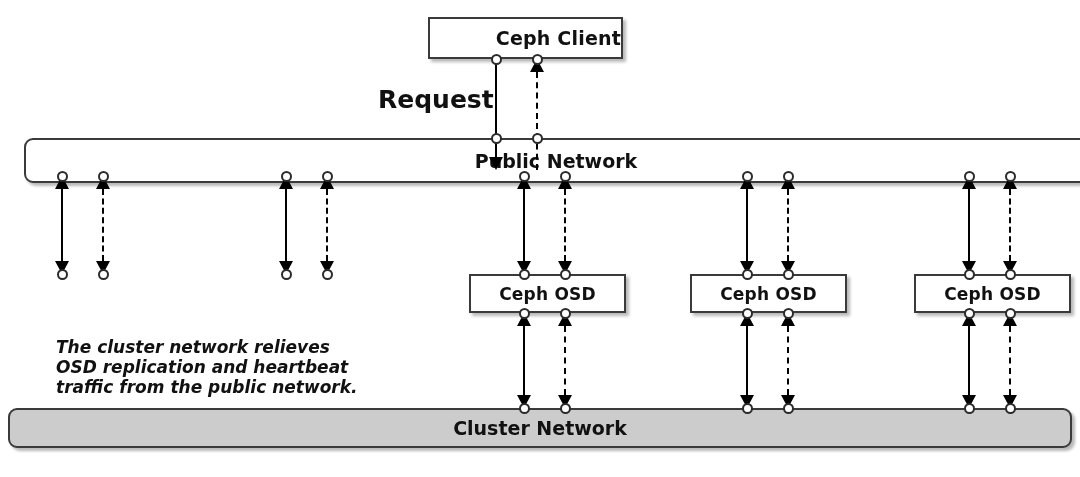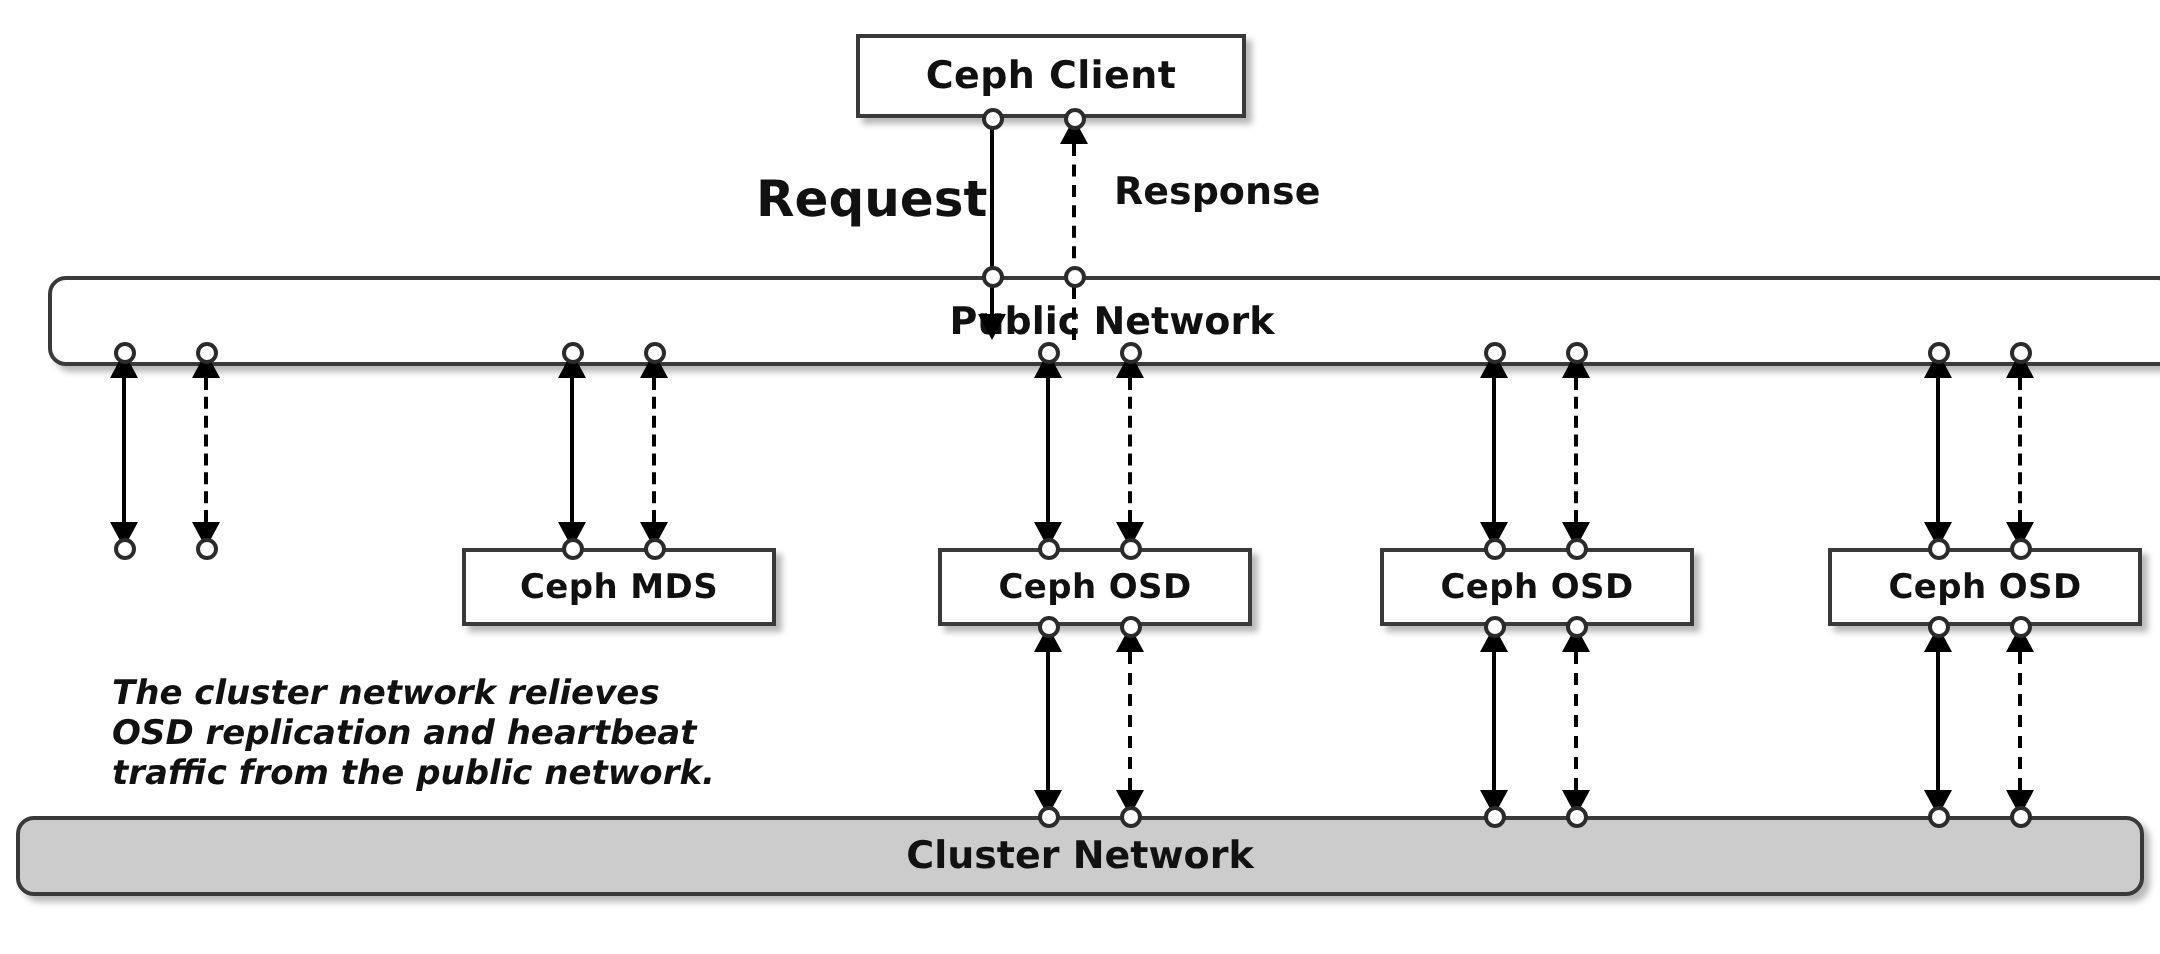--- a/index.html
+++ b/index.html
@@ -166,38 +166,34 @@
     </div>
 
   <div class="netbar public" id="net-public" style="left: 24px; top: 138px; width: 1064px; height: 45px; font-size: 19px;">
     <span class="node-label">Public Network</span>
   </div>
 
   <div class="netbar cluster" id="net-cluster" style="left: 8px; top: 408px; width: 1064px; height: 40px; font-size: 19px;">
     <span class="node-label">Cluster Network</span>
   </div>
 
-  <div class="node" id="node-client" style="left: 428px; top: 17px; width: 195px; height: 42px; font-size: 19px;">
+  <div class="node" id="node-client" style="left: 428px; top: 17px; width: 195px; height: 42px; font-size: 19px; justify-content: flex-end;">
     <span class="node-label">Ceph Client</span>
-  </div>
-  <div class="node" id="node-mds" style="left: 231px; top: 274px; width: 157px; height: 39px; font-size: 17px;">
-    <span class="node-label">Ceph MDS</span>
   </div>
   <div class="node" id="node-osd1" style="left: 469px; top: 274px; width: 157px; height: 39px; font-size: 17px;">
     <span class="node-label">Ceph OSD</span>
   </div>
   <div class="node" id="node-osd2" style="left: 690px; top: 274px; width: 157px; height: 39px; font-size: 17px;">
     <span class="node-label">Ceph OSD</span>
   </div>
   <div class="node" id="node-osd3" style="left: 914px; top: 274px; width: 157px; height: 39px; font-size: 17px;">
     <span class="node-label">Ceph OSD</span>
   </div>
 
   <div class="caption" id="caption-request" style="left: 378px; top: 85px; font-size: 25px;">Request</div>
-  <div class="caption" id="caption-response" style="left: 557px; top: 85px; font-size: 19px;">Response</div>
   <div class="note" id="caption-note" style="left: 56px; top: 337px; font-size: 17px;">The cluster network relieves
 OSD replication and heartbeat
 traffic from the public network.</div>
 
   <div id="ports-layer">
       <div class="port" style="left: 496px; top: 59px;"></div>
       <div class="port" style="left: 537px; top: 59px;"></div>
       <div class="port" style="left: 496px; top: 138px;"></div>
       <div class="port" style="left: 537px; top: 138px;"></div>
       <div class="port" style="left: 62px; top: 176px;"></div>

